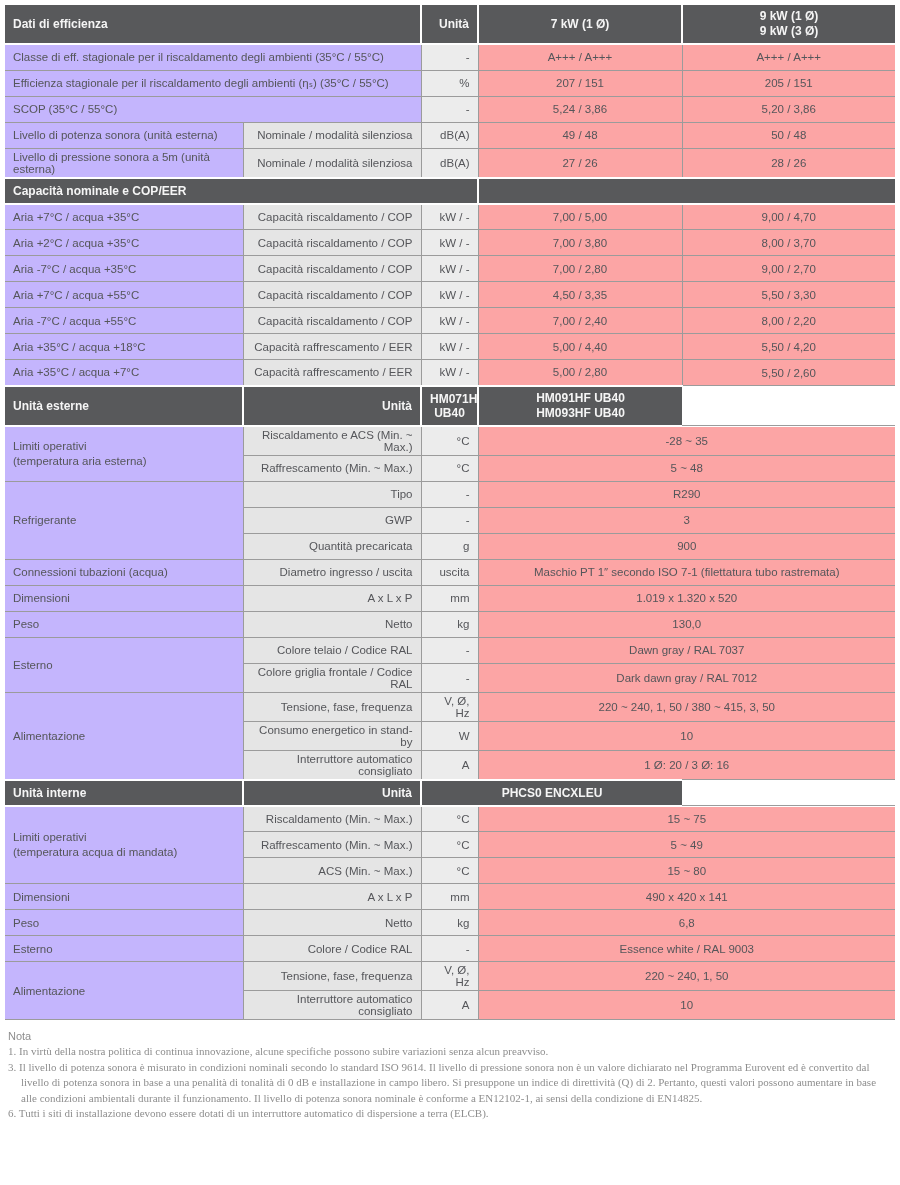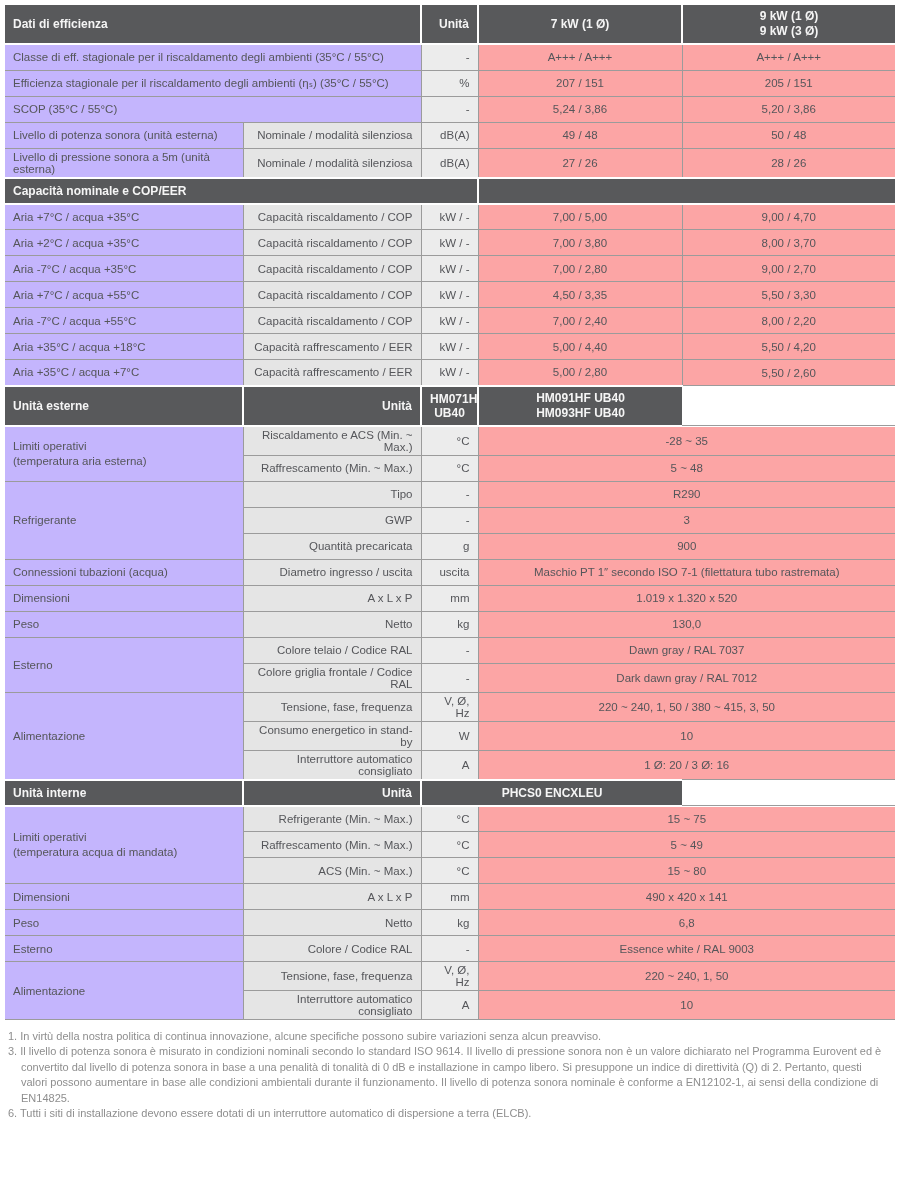--- a/index.html
+++ b/index.html
@@ -47,21 +47,21 @@
   tr.dark td.lbl, tr.dark td.unit, tr.dark td.val { background: #58595B; }
   .ln { line-height: 15px; }
 
   .notes {
     padding: 9px 6px 0 3px;
     font-size: 11px;
     color: #8E8E8E;
     line-height: 15.4px;
   }
   .note-title { }
-  .note-item { padding-left: 13px; text-indent: -13px; }
+  .note-item { padding-left: 13px; text-indent: -13px; font-family: Liberation Serif, serif; }
 </style>
 </head>
 <body>
 
 <div class="page">
   <table class="spec">
     <colgroup>
       <col style="width:238px">
         <col style="width:178px">
         <col style="width:57px">
@@ -262,21 +262,21 @@
       <td class="lbl">Unità interne</td>
       <td class="unit bl">Unità</td>
       <td class="val bl" colspan="2">PHCS0 ENCXLEU</td>
     </tr>
 
     <tr>
       <td class="lbl" rowspan="3">
         <div class="ln">Limiti operativi</div>
         <div class="ln">(temperatura acqua di mandata)</div>
       </td>
-      <td class="sub bl">Refrigerante (Min. ~ Max.)</td>
+      <td class="sub bl">Riscaldamento (Min. ~ Max.)</td>
       <td class="unit bl">°C</td>
       <td class="val bl" colspan="2">15 ~ 75</td>
     </tr>
     <tr>
       <td class="sub bl">Raffrescamento (Min. ~ Max.)</td>
       <td class="unit bl">°C</td>
       <td class="val bl" colspan="2">5 ~ 49</td>
     </tr>
     <tr>
       <td class="sub bl">ACS (Min. ~ Max.)</td>
@@ -311,18 +311,19 @@
     </tr>
     <tr>
       <td class="sub bl">Interruttore automatico consigliato</td>
       <td class="unit bl">A</td>
       <td class="val bl" colspan="2">10</td>
     </tr>
   </tbody>
     </table>
 
   <div class="notes">
+    <div class="note-title">Nota</div>
     <div class="note-item">1. In virtù della nostra politica di continua innovazione, alcune specifiche possono subire variazioni senza alcun preavviso.</div>
     <div class="note-item">3. Il livello di potenza sonora è misurato in condizioni nominali secondo lo standard ISO 9614. Il livello di pressione sonora non è un valore dichiarato nel Programma Eurovent ed è convertito dal livello di potenza sonora in base a una penalità di tonalità di 0 dB e installazione in campo libero. Si presuppone un indice di direttività (Q) di 2. Pertanto, questi valori possono aumentare in base alle condizioni ambientali durante il funzionamento. Il livello di potenza sonora nominale è conforme a EN12102-1, ai sensi della condizione di EN14825.</div>
     <div class="note-item">6. Tutti i siti di installazione devono essere dotati di un interruttore automatico di dispersione a terra (ELCB).</div>
 
   </div>
 </div>
 
 </body></html>

